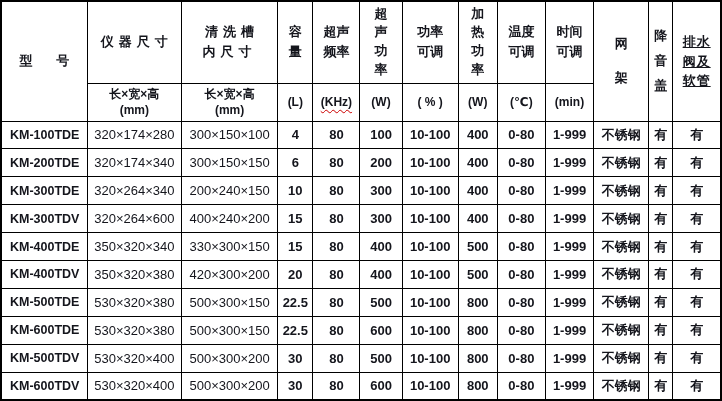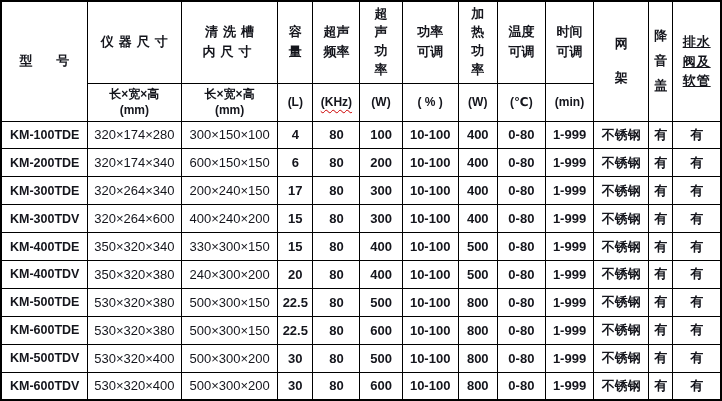--- a/index.html
+++ b/index.html
@@ -150,37 +150,37 @@
         <td>400</td>
         <td>0-80</td>
         <td>1-999</td>
         <td>不锈钢</td>
         <td>有</td>
         <td>有</td>
       </tr>
       <tr>
         <td class="model">KM-200TDE</td>
         <td class="dims">320×174×340</td>
-        <td class="dims">600×150×150</td>
+        <td class="dims">300×150×150</td>
         <td>6</td>
         <td>80</td>
         <td>200</td>
         <td>10-100</td>
         <td>400</td>
         <td>0-80</td>
         <td>1-999</td>
         <td>不锈钢</td>
         <td>有</td>
         <td>有</td>
       </tr>
       <tr>
         <td class="model">KM-300TDE</td>
         <td class="dims">320×264×340</td>
         <td class="dims">200×240×150</td>
-        <td>17</td>
+        <td>10</td>
         <td>80</td>
         <td>300</td>
         <td>10-100</td>
         <td>400</td>
         <td>0-80</td>
         <td>1-999</td>
         <td>不锈钢</td>
         <td>有</td>
         <td>有</td>
       </tr>
@@ -210,21 +210,21 @@
         <td>500</td>
         <td>0-80</td>
         <td>1-999</td>
         <td>不锈钢</td>
         <td>有</td>
         <td>有</td>
       </tr>
       <tr>
         <td class="model">KM-400TDV</td>
         <td class="dims">350×320×380</td>
-        <td class="dims">240×300×200</td>
+        <td class="dims">420×300×200</td>
         <td>20</td>
         <td>80</td>
         <td>400</td>
         <td>10-100</td>
         <td>500</td>
         <td>0-80</td>
         <td>1-999</td>
         <td>不锈钢</td>
         <td>有</td>
         <td>有</td>

